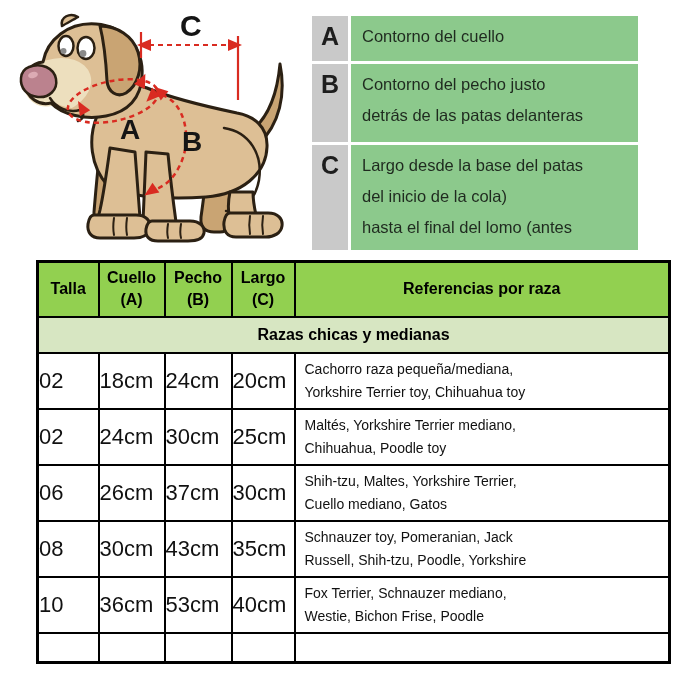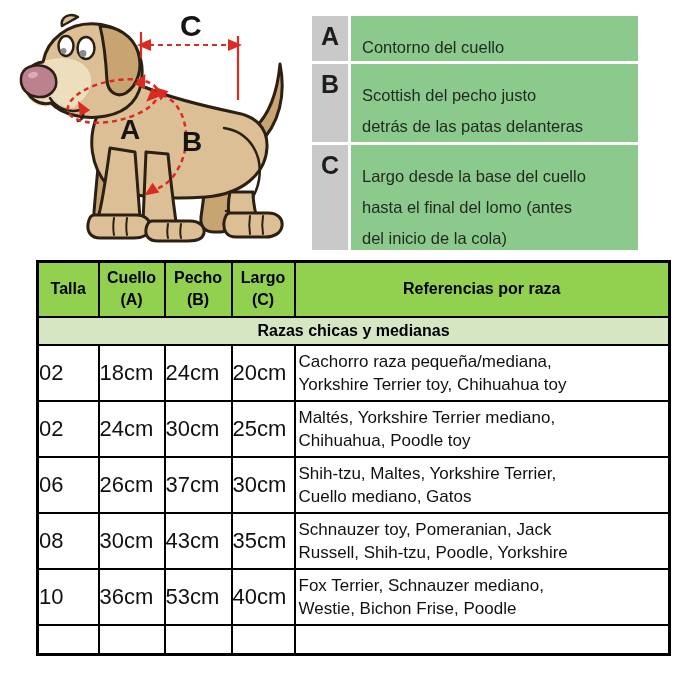--- a/index.html
+++ b/index.html
@@ -20,43 +20,43 @@
   .legend-row.row-b { height:78px; }
   .legend-row.row-c { height:105px; }
   .legend-letter {
     width:36px; background:#C9C9C9; color:#1d1d1d;
     font-weight:bold; font-size:25px;
     display:flex; justify-content:center; align-items:flex-start;
     padding-top:6px; flex:none;
   }
   .legend-text {
     flex:1; background:#8CC98C; color:#1f2a1f;
-    margin-left:3px; padding:16px 8px 4px 11px;
+    margin-left:3px; padding:5px 8px 4px 11px;
     font-size:16.5px; line-height:31px;
   }
 
   
   .size-table-wrap { position:absolute; left:36px; top:260px; }
   table.size-table { border-collapse:collapse; table-layout:fixed; width:632px;
     border:3px solid #000; }
   .size-table th, .size-table td { border:2px solid #000; overflow:hidden; }
   .size-table th {
     background:#92D050; color:#000; font-weight:bold; font-size:16px;
     height:55px; text-align:center; line-height:22px;
   }
   .size-table tr.section-row td {
     background:#D7E6C2; font-weight:bold; font-size:16px;
-    height:28px; text-align:center; color:#000;
+    height:36px; text-align:center; color:#000;
   }
   .size-table tr.data-row td {
     height:56px; text-align:left; font-size:22px; color:#111;
     background:#fff;
   }
   .size-table tr.data-row td.ref-cell {
-    text-align:left; padding:2px 3px; font-size:17px; line-height:23px;
+    text-align:left; padding:2px 9px; font-size:14px; line-height:23px;
   }
   .size-table tr.partial-row td { height:30px; background:#fff; }
 </style>
 </head>
 <body>
 
 <div class="page">
 
   <svg class="dog-figure" viewBox="0 0 312 258" xmlns="http://www.w3.org/2000/svg">
     <defs>
@@ -150,30 +150,30 @@
   <div class="legend">
     <div class="legend-row row-a">
       <div class="legend-letter">A</div>
       <div class="legend-text">
         <div>Contorno del cuello</div>
       </div>
     </div>
     <div class="legend-row row-b">
       <div class="legend-letter">B</div>
       <div class="legend-text">
-        <div>Scottish del pecho justo</div>
+        <div>Contorno del pecho justo</div>
         <div>detrás de las patas delanteras</div>
       </div>
     </div>
     <div class="legend-row row-c">
       <div class="legend-letter">C</div>
       <div class="legend-text">
-        <div>Largo desde la base del cuello</div>
+        <div>Largo desde la base del patas</div>
+        <div>del inicio de la cola)</div>
         <div>hasta el final del lomo (antes</div>
-        <div>del inicio de la cola)</div>
       </div>
     </div>
   </div>
 
   <div class="size-table-wrap">
     <table class="size-table">
       <colgroup>
         <col style="width:61px">
           <col style="width:66px">
           <col style="width:67px">

